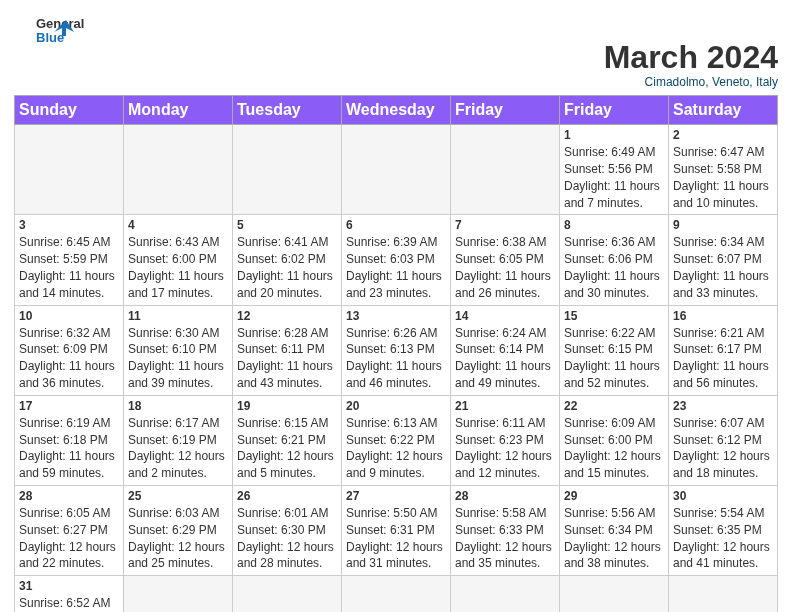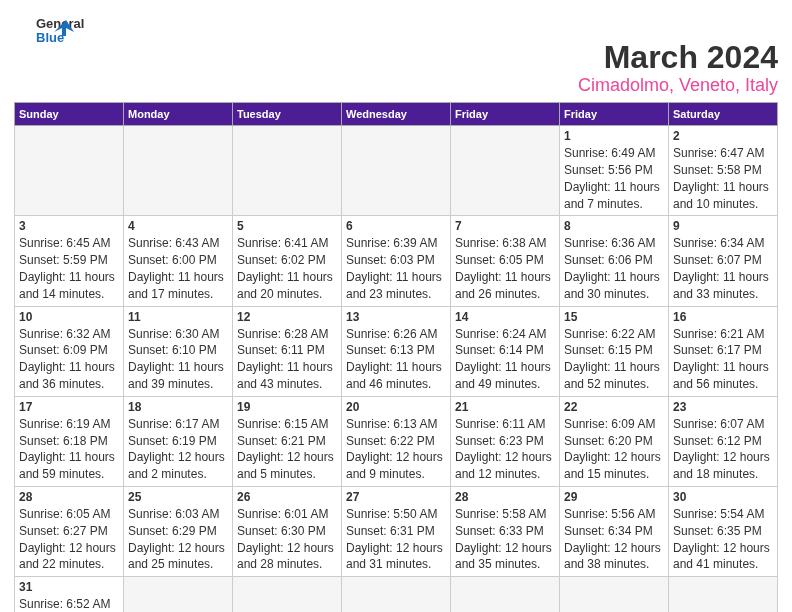--- a/index.html
+++ b/index.html
@@ -35,32 +35,32 @@
       text-align: right;
       margin-top: 30px;
     }
     .month-title {
       font-size: 32px;
       font-weight: bold;
       color: #333;
       line-height: 1.1;
     }
     .subtitle {
-      font-size: 18px;
-      color: #ec4899;
+      font-size: 12px;
+      color: #0c4a6e;
     }
     table {
       width: 100%;
       border-collapse: collapse;
       table-layout: fixed;
     }
     thead tr th {
-      background: #4c1d95;
+      background: #8b5cf6;
       color: #fff;
-      font-size: 11px;
+      font-size: 16px;
       font-weight: bold;
       padding: 5px 4px;
       text-align: left;
       border: 1px solid #aaa;
     }
     tbody tr td {
       border: 1px solid #ccc;
       vertical-align: top;
       padding: 3px 4px;
       font-size: 9px;
@@ -272,21 +272,21 @@
           <td>
             <div class="day-number">21</div>
             <div class="day-info">Sunrise: 6:11 AM
 Sunset: 6:23 PM
 Daylight: 12 hours
 and 12 minutes.</div>
           </td>
           <td>
             <div class="day-number">22</div>
             <div class="day-info">Sunrise: 6:09 AM
-Sunset: 6:20 PM
+Sunset: 6:00 PM
 Daylight: 12 hours
 and 15 minutes.</div>
           </td>
           <td>
             <div class="day-number">23</div>
             <div class="day-info">Sunrise: 6:07 AM
 Sunset: 6:12 PM
 Daylight: 12 hours
 and 18 minutes.</div>
           </td>

